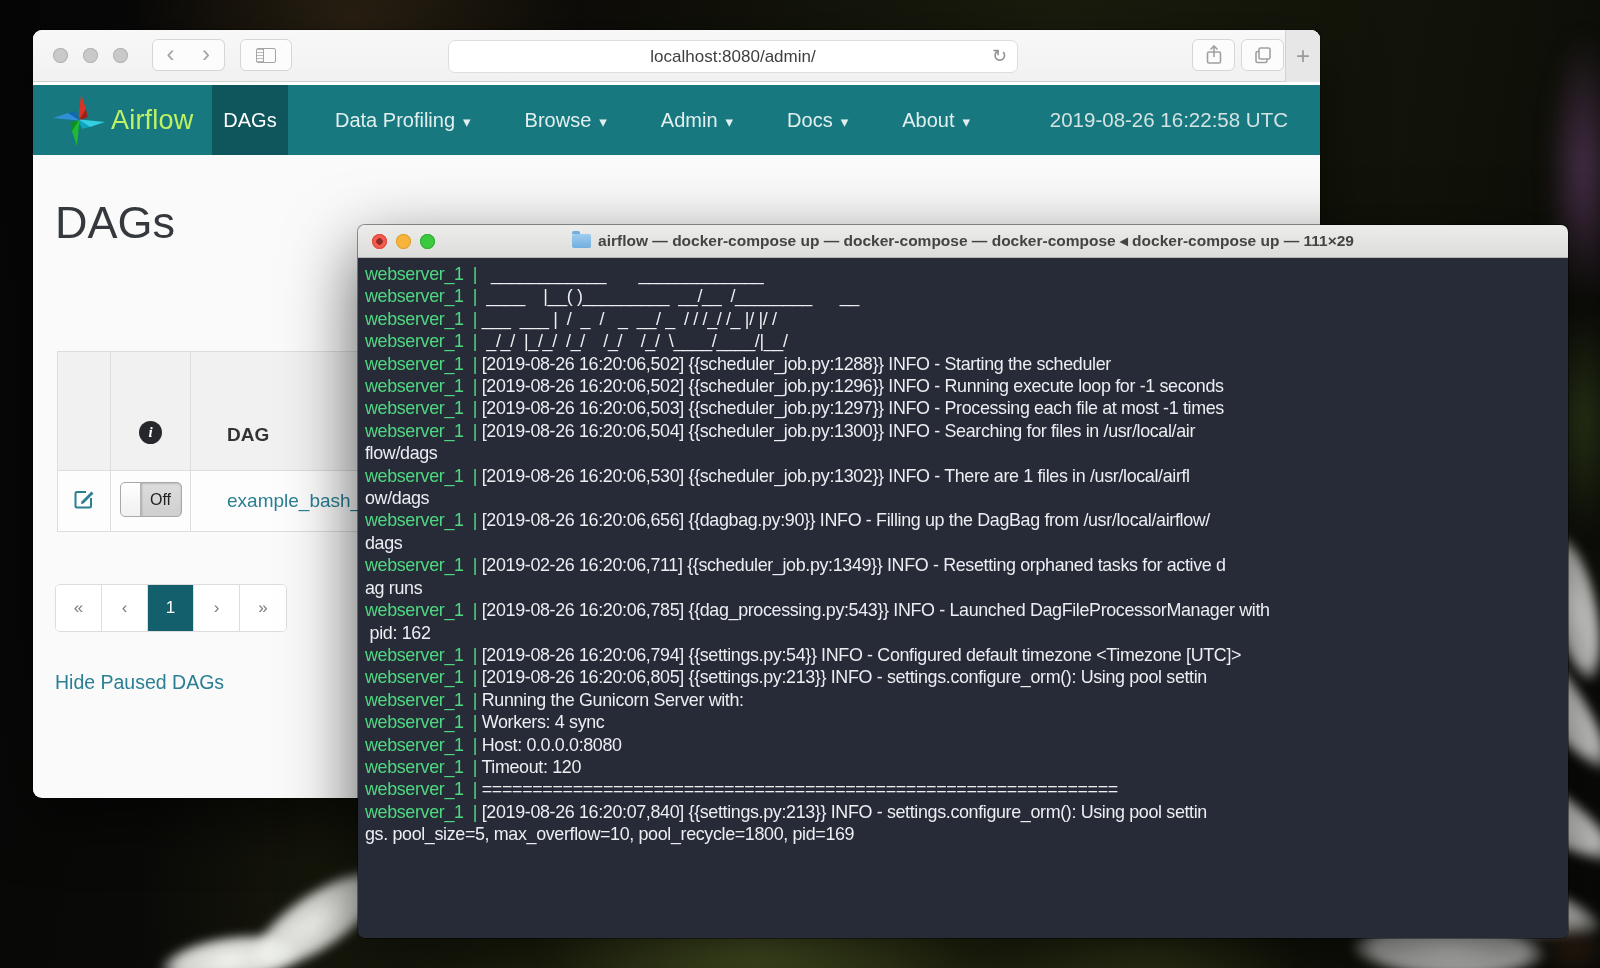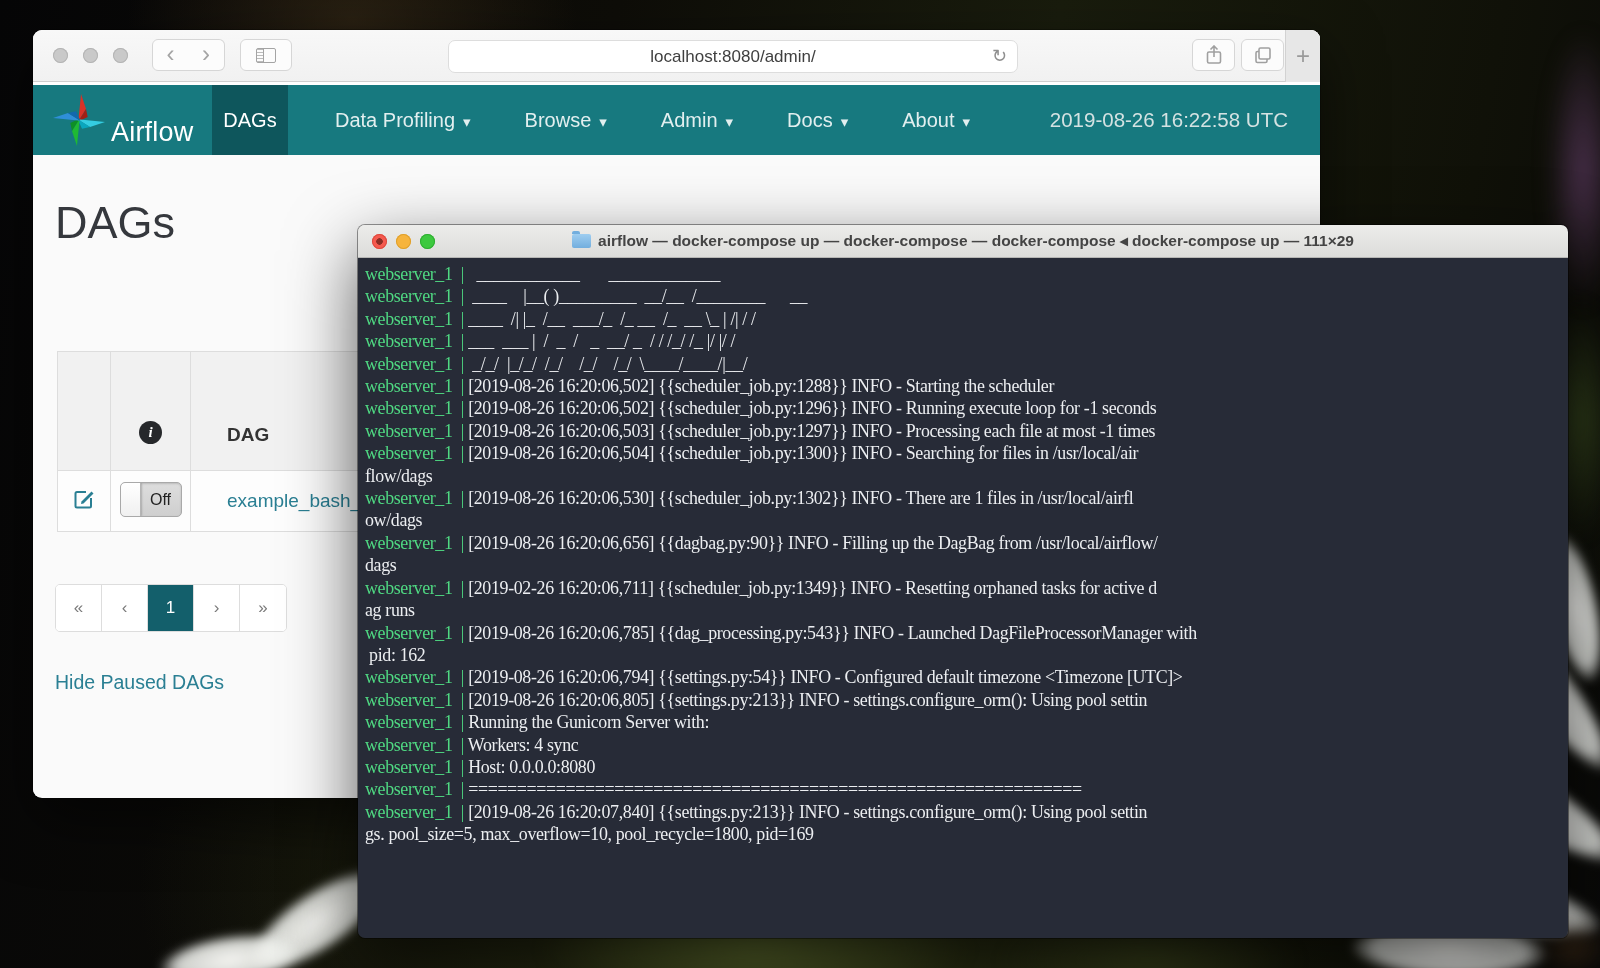--- a/index.html
+++ b/index.html
@@ -61,22 +61,22 @@
   .btn-share { left:1159px; width:43px; }
   .btn-tabs { left:1208px; width:43px; }
   .share-svg, .tabs-svg { stroke:#a0a0a0; fill:none; stroke-width:1.6; }
   .newtab { position:absolute; right:0; top:0; width:35px; height:52px; background:#e7e7e7;
     border-left:1px solid #d2d2d2; color:#9a9a9a; font-size:24px; font-weight:300;
     display:flex; align-items:center; justify-content:center; }
 
   
   .navbar { position:relative; height:70px; display:flex; align-items:stretch; }
   .nav-logo { position:absolute; left:20px; top:9px; width:52px; height:52px; }
-  .brand { position:absolute; left:78px; top:12px; height:70px; display:flex; align-items:center;
-    color:#ffffff; font-size:27px; font-weight:500; letter-spacing:.2px; }
+  .brand { position:absolute; left:78px; top:0; height:70px; display:flex; align-items:center;
+    color:#bef264; font-size:27px; font-weight:500; letter-spacing:.2px; }
   .active-tab { position:absolute; left:179px; top:0; width:76px; height:70px;
     display:flex; align-items:center; justify-content:center; color:#fff; font-size:20px; }
   .nav-menus { position:absolute; left:275px; top:0; height:70px; display:flex; }
   .nav-item { display:flex; align-items:center; padding:0 27px; color:rgba(255,255,255,.88);
     font-size:20px; cursor:pointer;justify-content:space-between; }
   .caret { font-size:15px; margin-left:8px; padding-top:3px; }
   .clock { position:absolute; right:32px; top:0; height:70px; display:flex; align-items:center;
     color:#d4e2e2; font-size:20.5px; }
 
   
@@ -119,21 +119,21 @@
   .t-tl1 { left:14px; top:9px; background:radial-gradient(circle at 50% 50%, #8c2e25 0 3px, #f55a4f 3.5px);
     box-shadow:inset 0 0 0 1px #dd4a3e; }
   .t-tl2 { left:38px; top:9px; background:#f6b43d; box-shadow:inset 0 0 0 1px #dfa02c; }
   .t-tl3 { left:62px; top:9px; background:#3dc93f; box-shadow:inset 0 0 0 1px #2fae32; }
   .t-title { display:flex; align-items:center; font-size:15.5px; color:#444; }
   .folder-ic { display:inline-block; width:19px; height:14px; background:linear-gradient(#9ecdf0,#72aede);
     border-radius:2px; margin-right:7px; position:relative; }
   .folder-ic::before { content:""; position:absolute; left:0; top:-3px; width:8px; height:3px;
     background:#72aede; border-radius:2px 2px 0 0; }
   .t-body { height:680px; background:#272b37; padding:5px 0 0 7px; }
-  .tline { white-space:pre; font-family:Liberation Serif, serif; font-size:17.9px;
+  .tline { white-space:pre; font-family:Liberation Sans, sans-serif; font-size:17.9px;
     line-height:22.4px; letter-spacing:-0.35px; }
   .lp { color:#4fd882; }
   .lt { color:#eceef1; }
 
   .logo-light { opacity:.95; }
 </style>
 </head>
 <body>
 
 <div class="desktop">
@@ -298,38 +298,38 @@
     <span class="tl t-tl3"></span>
     <span class="t-title">
       <span class="folder-ic"></span>
       <span>airflow — docker-compose up — docker-compose — docker-compose ◂ docker-compose up — 111×29</span>
     </span>
   </div>
   <div class="t-body">
 
   <div class="tline"><span class="lp">webserver_1  | </span><span class="lt">  ____________       _____________</span></div>
       <div class="tline"><span class="lp">webserver_1  | </span><span class="lt"> ____    |__( )_________  __/__  /________      __</span></div>
-      <div class="tline"><span class="lp">webserver_1  | </span><span class="lt">____  /| |_  /__  ___/_  /_ __  /_  __ \_ | /| / /</span></div>
       <div class="tline"><span class="lp">webserver_1  | </span><span class="lt">___  ___ |  /  _  /   _  __/ _  / / /_/ /_ |/ |/ /</span></div>
       <div class="tline"><span class="lp">webserver_1  | </span><span class="lt"> _/_/  |_/_/  /_/    /_/    /_/  \____/____/|__/</span></div>
       <div class="tline"><span class="lp">webserver_1  | </span><span class="lt">[2019-08-26 16:20:06,502] {{scheduler_job.py:1288}} INFO - Starting the scheduler</span></div>
       <div class="tline"><span class="lp">webserver_1  | </span><span class="lt">[2019-08-26 16:20:06,502] {{scheduler_job.py:1296}} INFO - Running execute loop for -1 seconds</span></div>
       <div class="tline"><span class="lp">webserver_1  | </span><span class="lt">[2019-08-26 16:20:06,503] {{scheduler_job.py:1297}} INFO - Processing each file at most -1 times</span></div>
       <div class="tline"><span class="lp">webserver_1  | </span><span class="lt">[2019-08-26 16:20:06,504] {{scheduler_job.py:1300}} INFO - Searching for files in /usr/local/air</span></div>
       <div class="tline"><span class="lp"></span><span class="lt">flow/dags</span></div>
       <div class="tline"><span class="lp">webserver_1  | </span><span class="lt">[2019-08-26 16:20:06,530] {{scheduler_job.py:1302}} INFO - There are 1 files in /usr/local/airfl</span></div>
       <div class="tline"><span class="lp"></span><span class="lt">ow/dags</span></div>
       <div class="tline"><span class="lp">webserver_1  | </span><span class="lt">[2019-08-26 16:20:06,656] {{dagbag.py:90}} INFO - Filling up the DagBag from /usr/local/airflow/</span></div>
       <div class="tline"><span class="lp"></span><span class="lt">dags</span></div>
       <div class="tline"><span class="lp">webserver_1  | </span><span class="lt">[2019-02-26 16:20:06,711] {{scheduler_job.py:1349}} INFO - Resetting orphaned tasks for active d</span></div>
       <div class="tline"><span class="lp"></span><span class="lt">ag runs</span></div>
       <div class="tline"><span class="lp">webserver_1  | </span><span class="lt">[2019-08-26 16:20:06,785] {{dag_processing.py:543}} INFO - Launched DagFileProcessorManager with</span></div>
       <div class="tline"><span class="lp"></span><span class="lt"> pid: 162</span></div>
       <div class="tline"><span class="lp">webserver_1  | </span><span class="lt">[2019-08-26 16:20:06,794] {{settings.py:54}} INFO - Configured default timezone &lt;Timezone [UTC]&gt;</span></div>
       <div class="tline"><span class="lp">webserver_1  | </span><span class="lt">[2019-08-26 16:20:06,805] {{settings.py:213}} INFO - settings.configure_orm(): Using pool settin</span></div>
       <div class="tline"><span class="lp">webserver_1  | </span><span class="lt">Running the Gunicorn Server with:</span></div>
       <div class="tline"><span class="lp">webserver_1  | </span><span class="lt">Workers: 4 sync</span></div>
       <div class="tline"><span class="lp">webserver_1  | </span><span class="lt">Host: 0.0.0.0:8080</span></div>
+      <div class="tline"><span class="lp">webserver_1  | </span><span class="lt">Timeout: 120</span></div>
       <div class="tline"><span class="lp">webserver_1  | </span><span class="lt">===============================================================</span></div>
       <div class="tline"><span class="lp">webserver_1  | </span><span class="lt">[2019-08-26 16:20:07,840] {{settings.py:213}} INFO - settings.configure_orm(): Using pool settin</span></div>
       <div class="tline"><span class="lp"></span><span class="lt">gs. pool_size=5, max_overflow=10, pool_recycle=1800, pid=169</span></div>
     </div>
 </div>
 
 </body></html>

